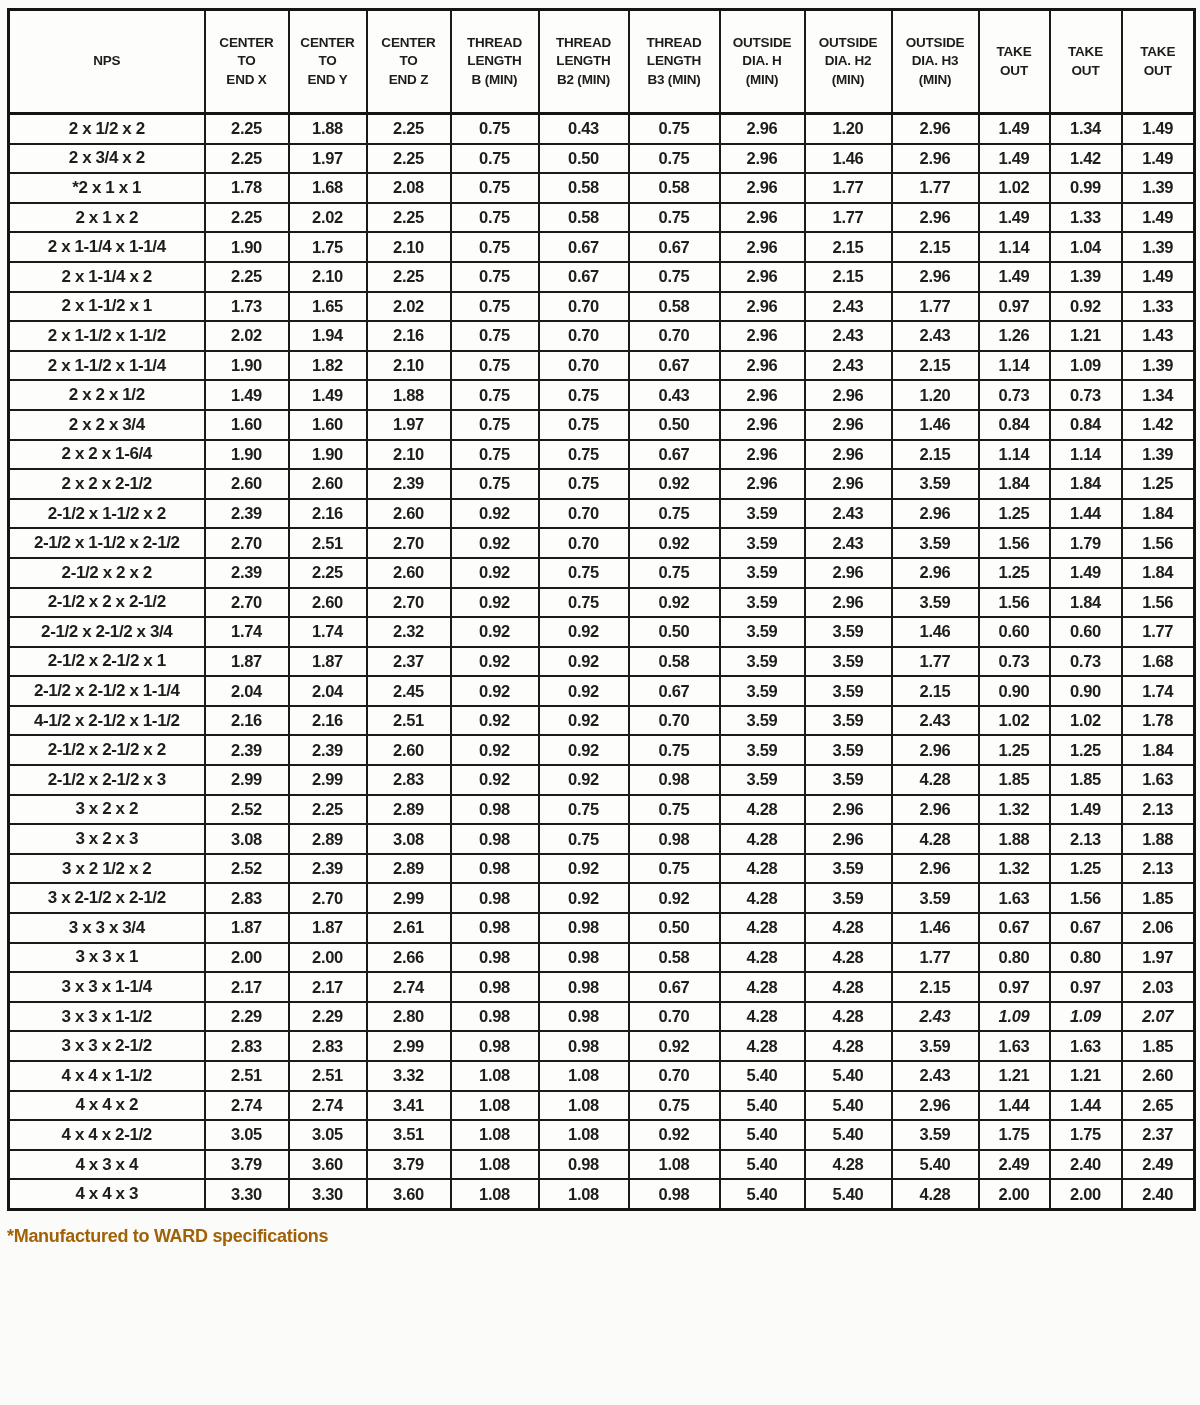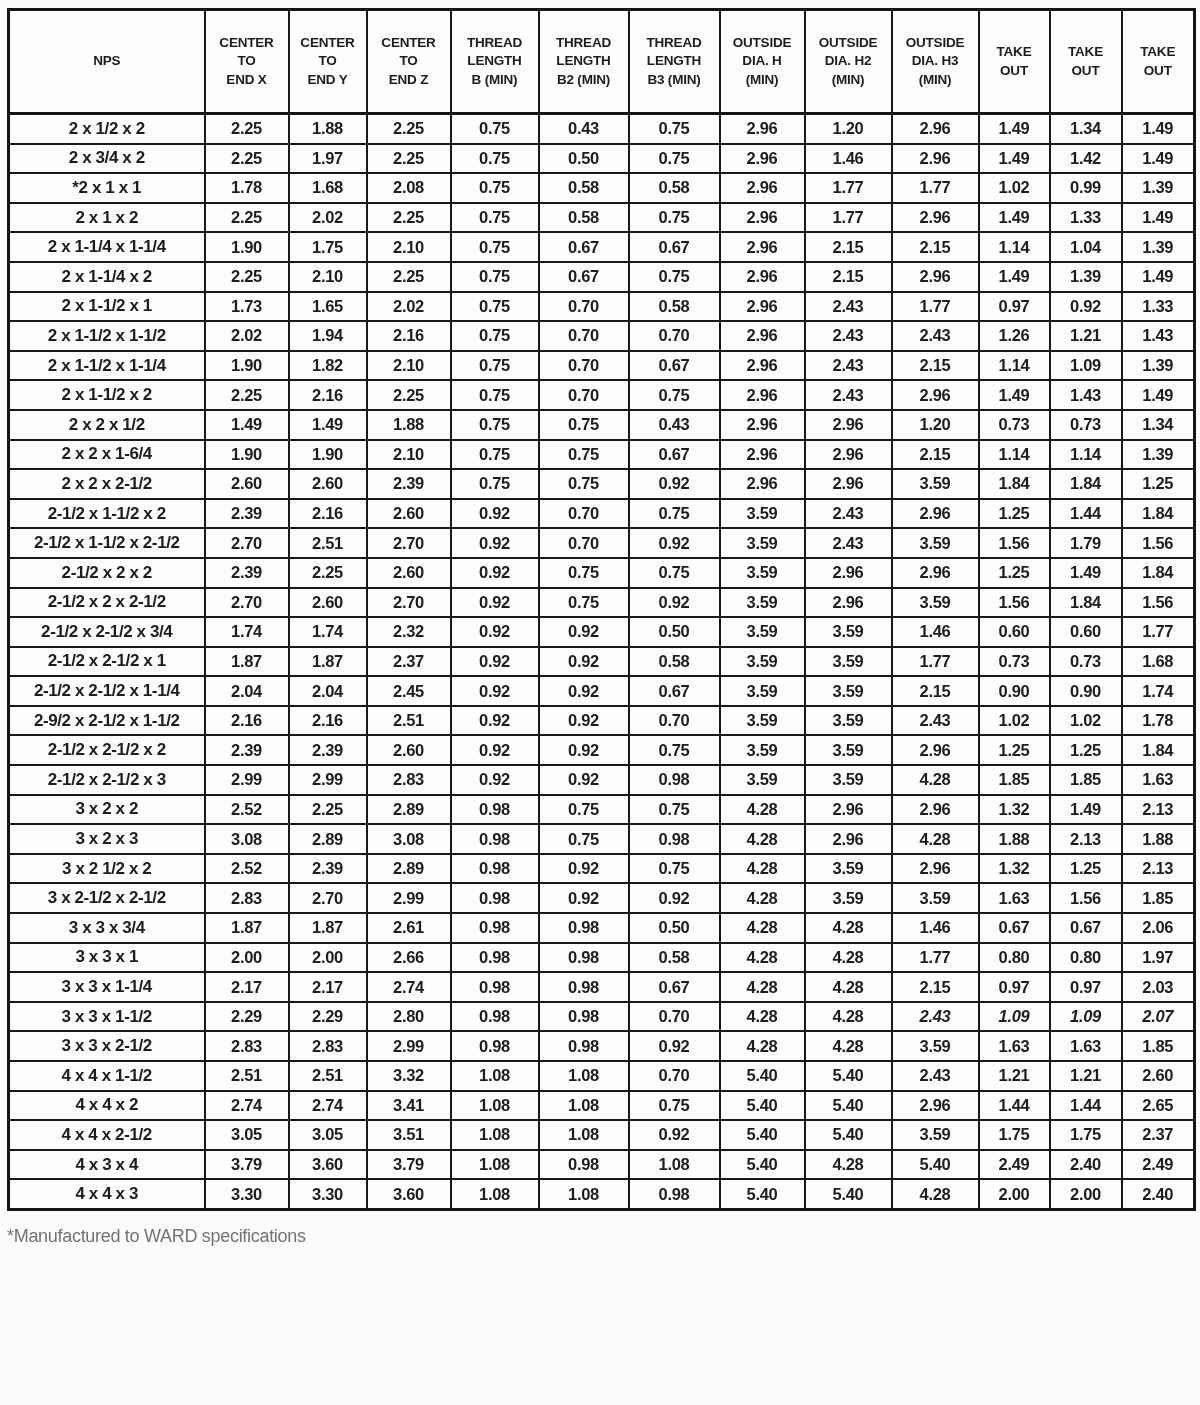--- a/index.html
+++ b/index.html
@@ -49,23 +49,23 @@
   tbody td.nps {
     font-size: 17px;
     letter-spacing: -0.4px;
   }
   tbody td.it {
     font-style: italic;
   }
   .footnote {
     margin: 15px 0 0 0;
     font-size: 18px;
-    font-weight: normal;
+    font-weight: bold;
     letter-spacing: -0.3px;
-    color: #737373;
+    color: #a16207;
   }
 </style>
 </head>
 <body>
 
 <div class="page">
   <table class="specs">
     <colgroup>
       <col style="width:196px">
         <col style="width:84px">
@@ -249,50 +249,50 @@
           <td>0.70</td>
           <td>0.67</td>
           <td>2.96</td>
           <td>2.43</td>
           <td>2.15</td>
           <td>1.14</td>
           <td>1.09</td>
           <td>1.39</td>
         </tr>
         <tr>
-          <td class="nps">2 x 1-1/2 x 2</td>
-          <td>2.25</td>
-          <td>2.16</td>
-          <td>2.25</td>
-          <td>0.75</td>
-          <td>0.70</td>
-          <td>0.75</td>
-          <td>2.96</td>
-          <td>2.43</td>
-          <td>2.96</td>
-          <td>1.49</td>
-          <td>1.43</td>
-          <td>1.49</td>
-        </tr>
-        <tr>
           <td class="nps">2 x 2 x 1/2</td>
           <td>1.49</td>
           <td>1.49</td>
           <td>1.88</td>
           <td>0.75</td>
           <td>0.75</td>
           <td>0.43</td>
           <td>2.96</td>
           <td>2.96</td>
           <td>1.20</td>
           <td>0.73</td>
           <td>0.73</td>
           <td>1.34</td>
         </tr>
         <tr>
+          <td class="nps">2 x 2 x 3/4</td>
+          <td>1.60</td>
+          <td>1.60</td>
+          <td>1.97</td>
+          <td>0.75</td>
+          <td>0.75</td>
+          <td>0.50</td>
+          <td>2.96</td>
+          <td>2.96</td>
+          <td>1.46</td>
+          <td>0.84</td>
+          <td>0.84</td>
+          <td>1.42</td>
+        </tr>
+        <tr>
           <td class="nps">2 x 2 x 1-6/4</td>
           <td>1.90</td>
           <td>1.90</td>
           <td>2.10</td>
           <td>0.75</td>
           <td>0.75</td>
           <td>0.67</td>
           <td>2.96</td>
           <td>2.96</td>
           <td>2.15</td>
@@ -414,21 +414,21 @@
           <td>0.92</td>
           <td>0.67</td>
           <td>3.59</td>
           <td>3.59</td>
           <td>2.15</td>
           <td>0.90</td>
           <td>0.90</td>
           <td>1.74</td>
         </tr>
         <tr>
-          <td class="nps">2-9/2 x 2-1/2 x 1-1/2</td>
+          <td class="nps">4-1/2 x 2-1/2 x 1-1/2</td>
           <td>2.16</td>
           <td>2.16</td>
           <td>2.51</td>
           <td>0.92</td>
           <td>0.92</td>
           <td>0.70</td>
           <td>3.59</td>
           <td>3.59</td>
           <td>2.43</td>
           <td>1.02</td>

